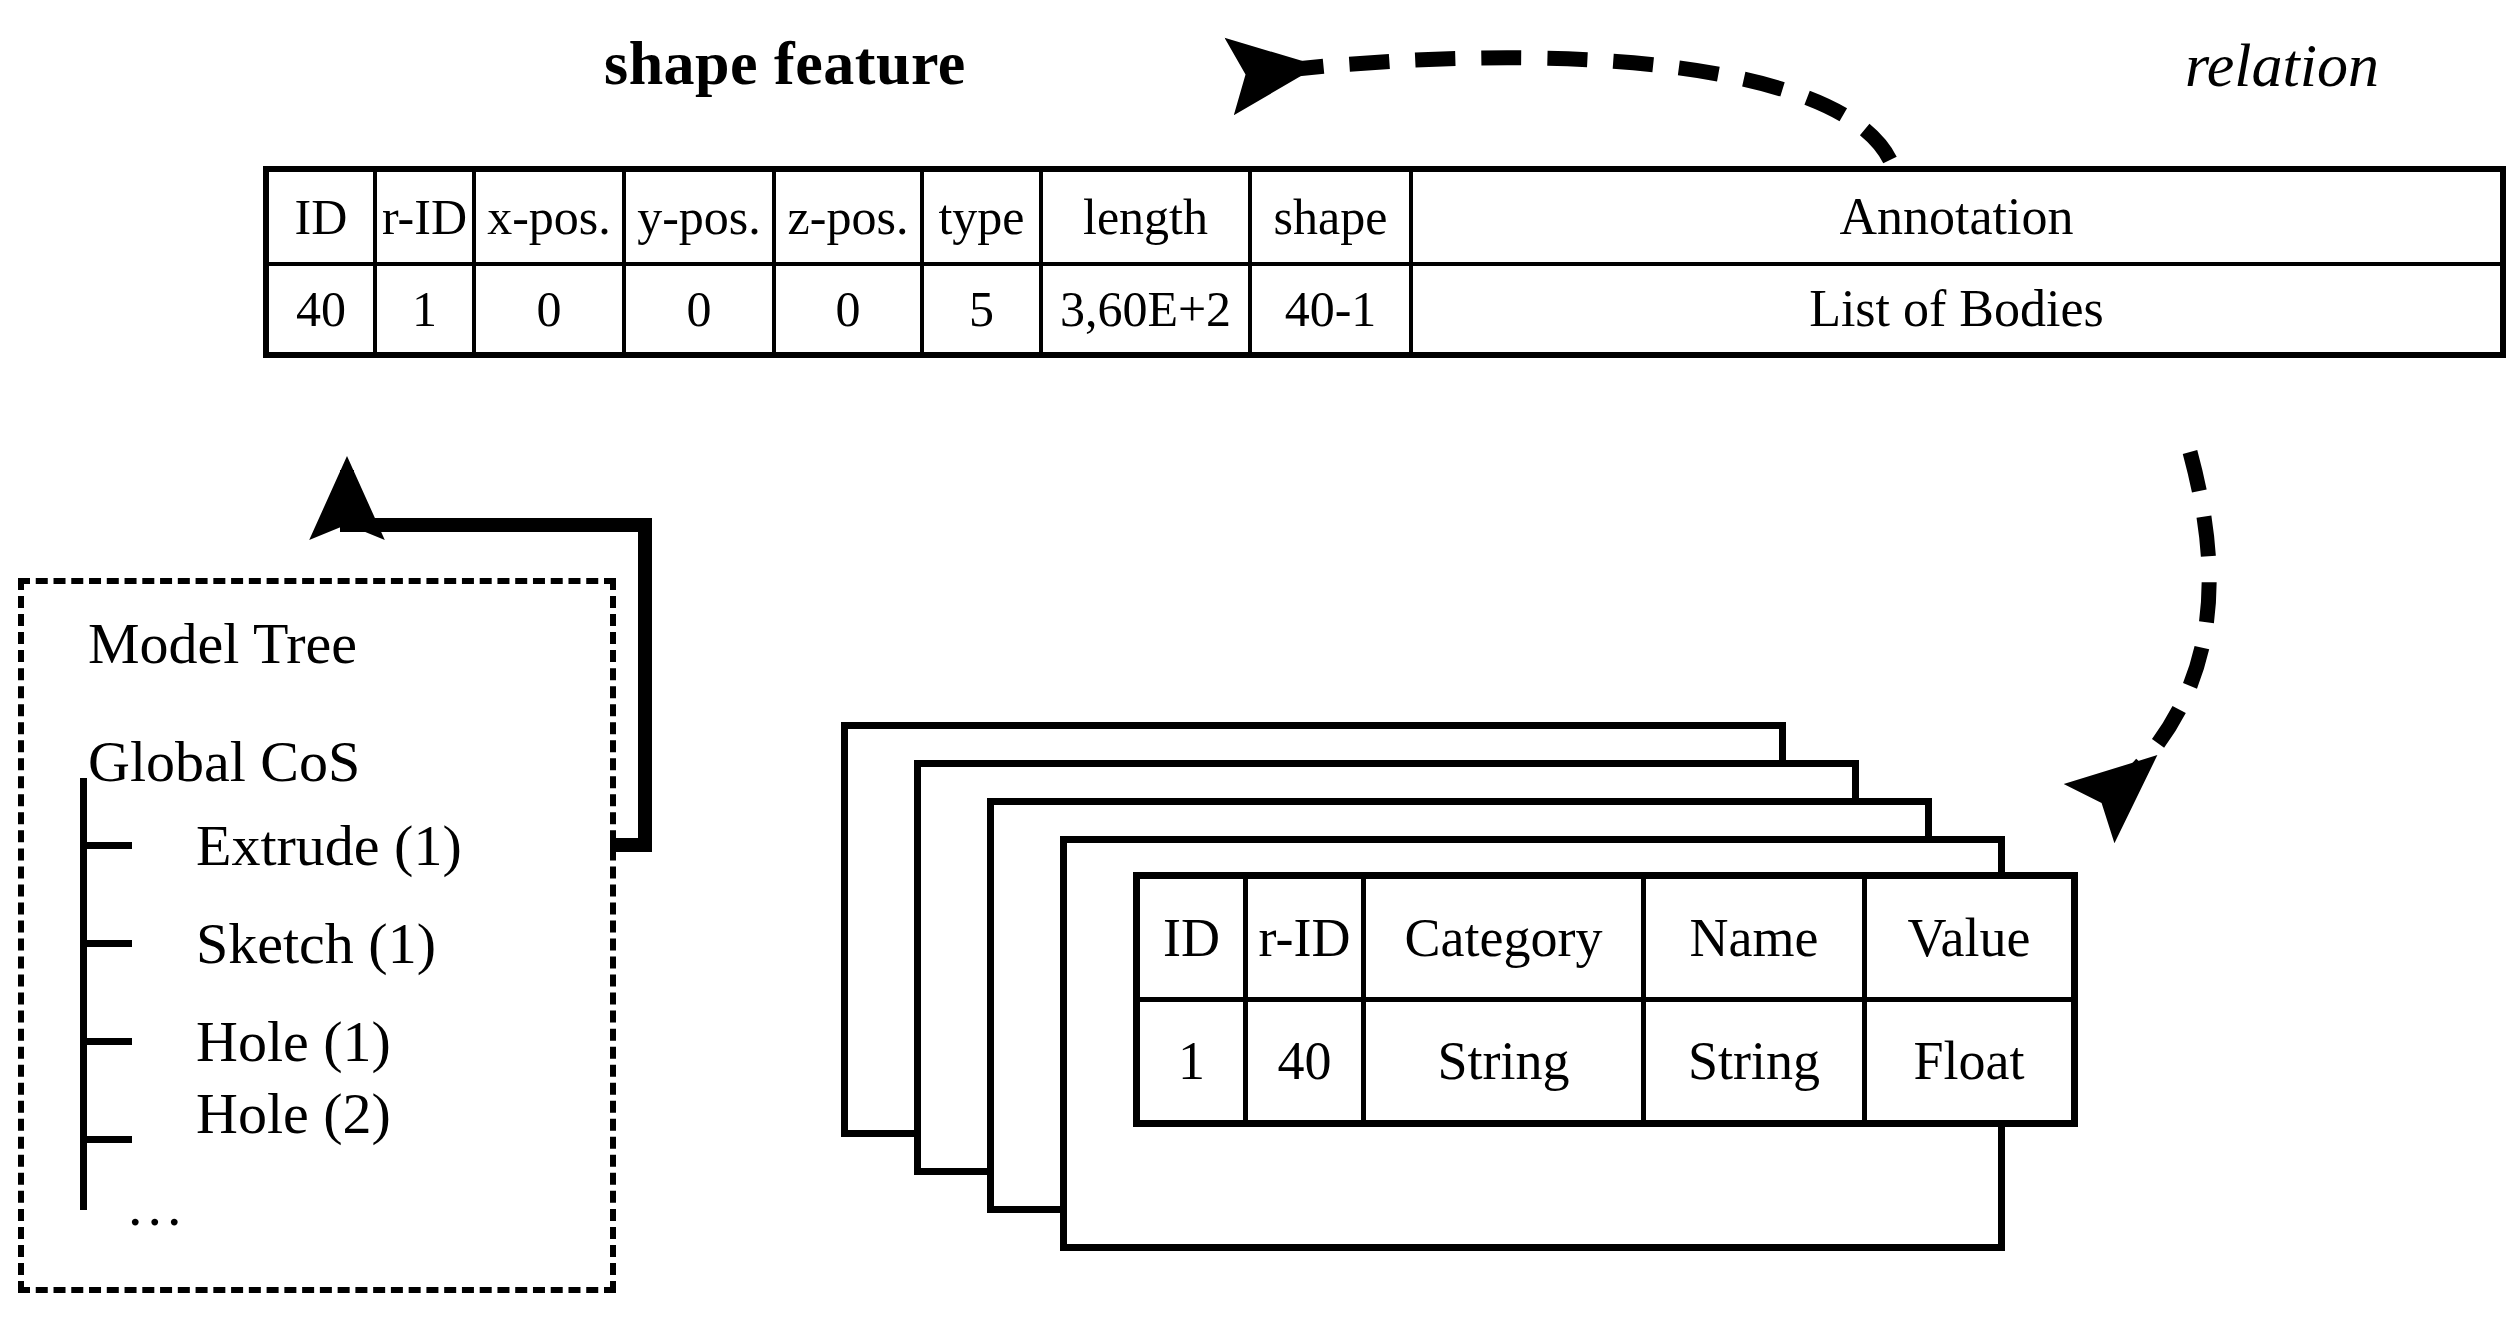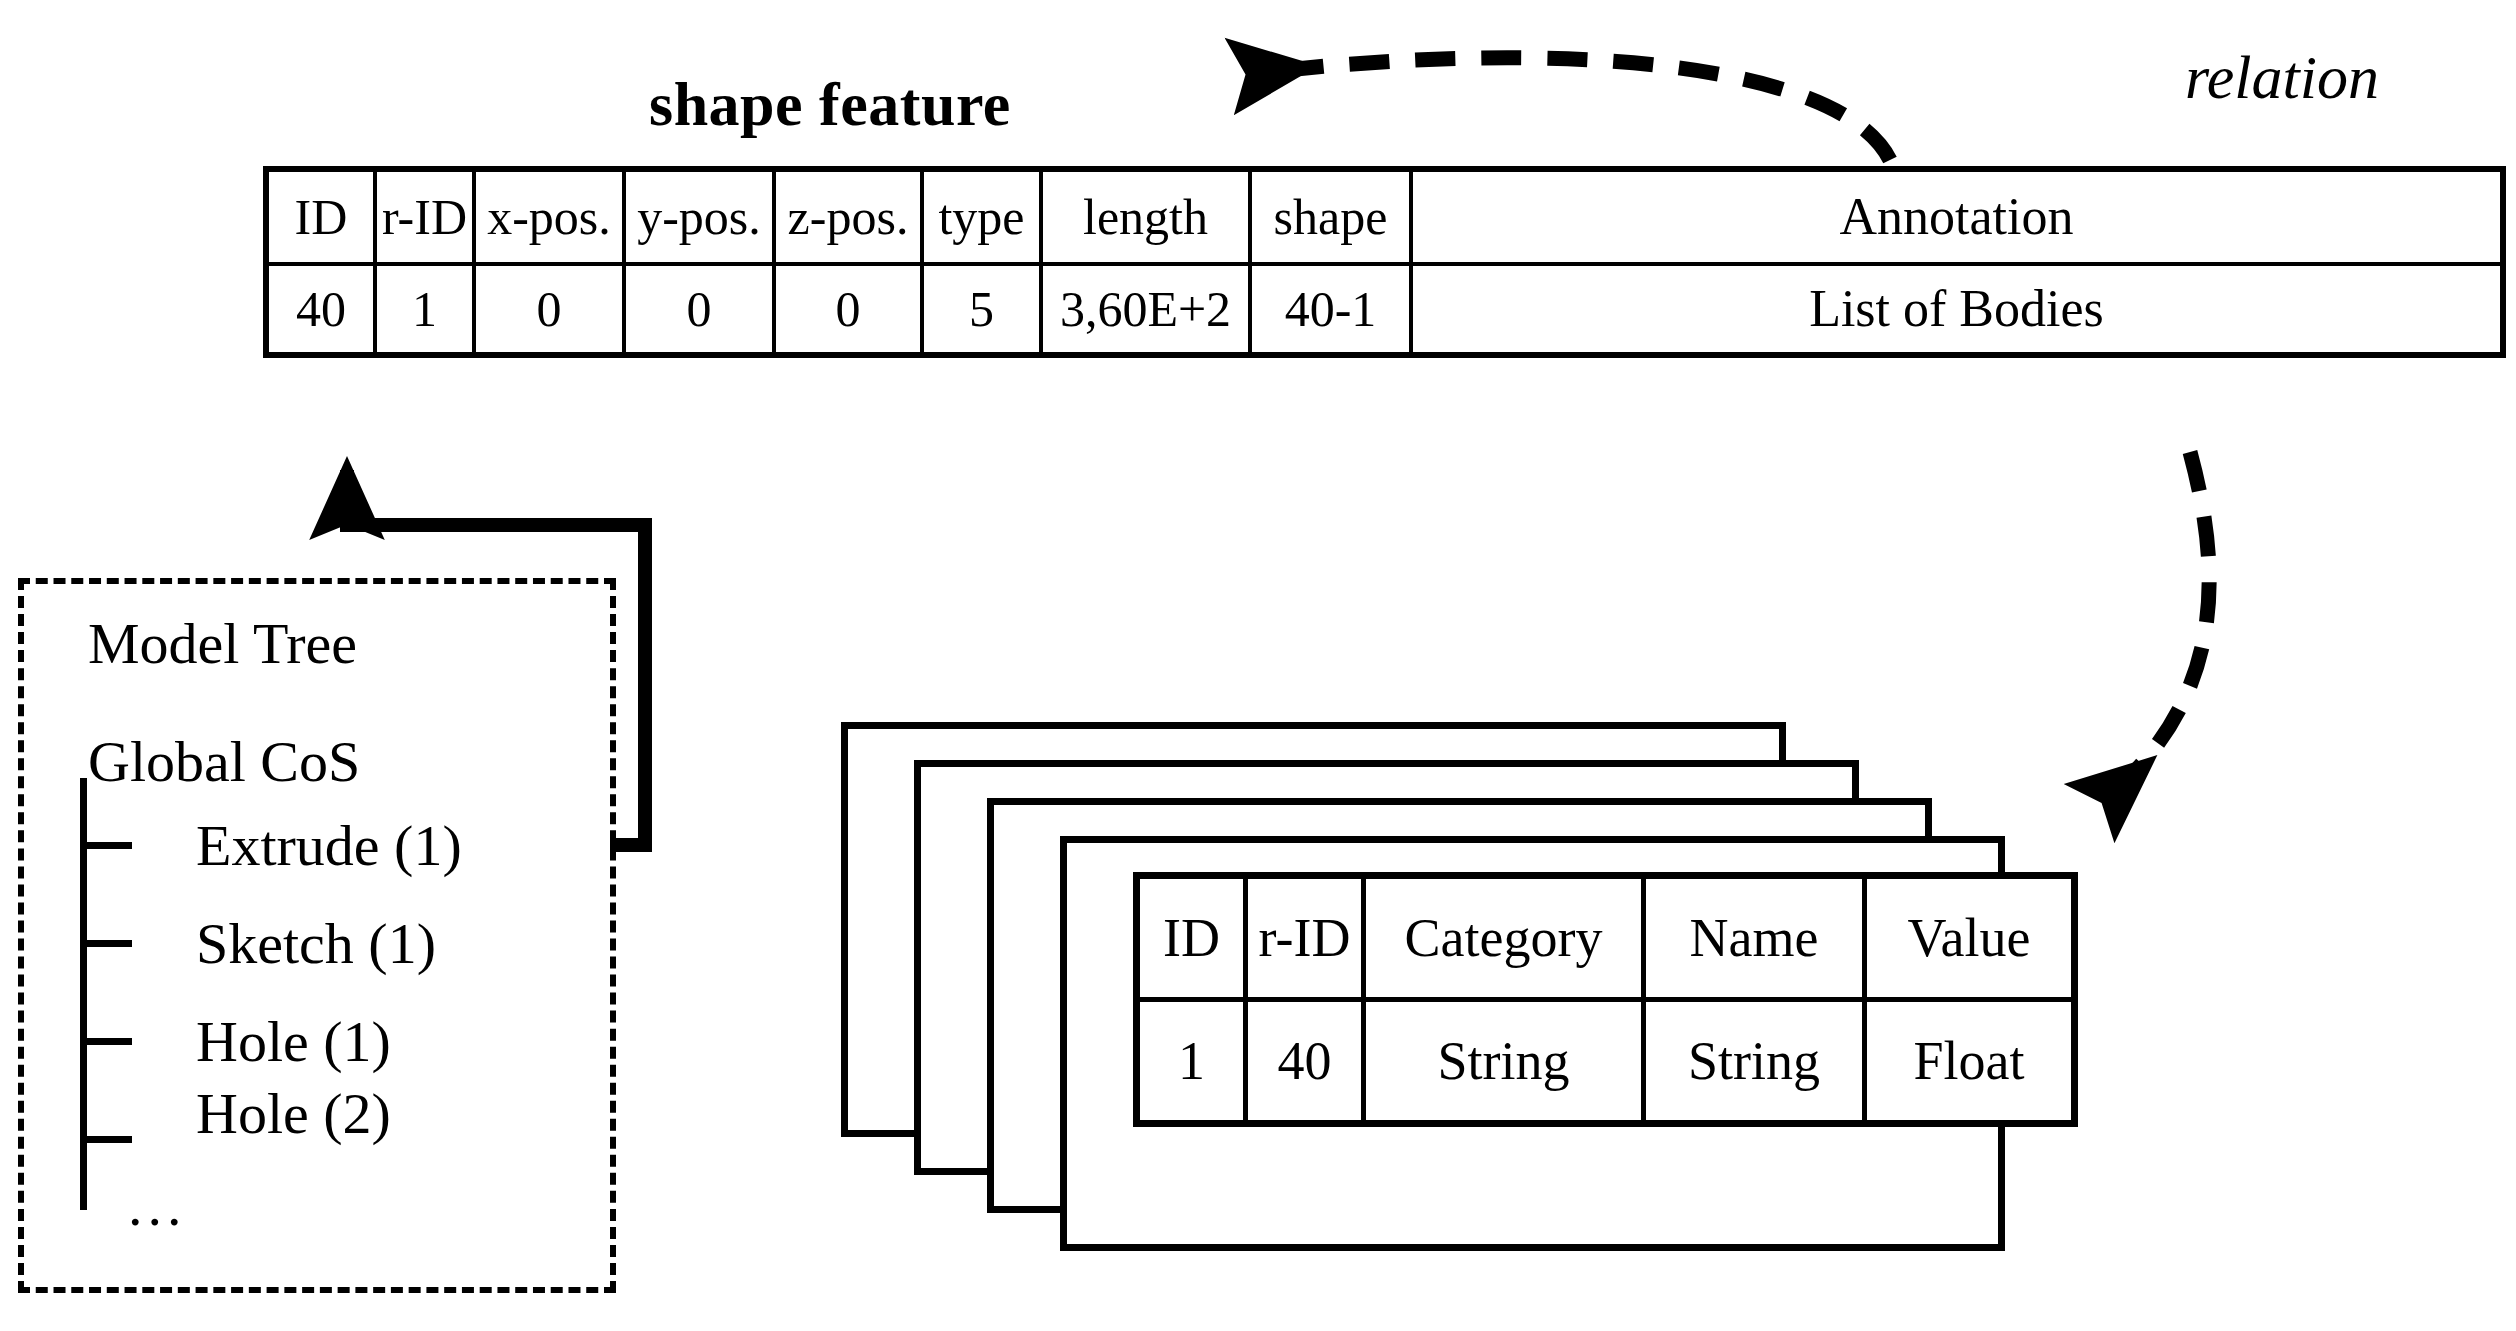--- a/index.html
+++ b/index.html
@@ -17,31 +17,30 @@
     height: 1331px;
     background: #ffffff;
     overflow: hidden;
   }
 
   
   .abs { position: absolute; }
 
   
   #shape-feature-label {
-    left: 649px;
+    left: 604px;
     top: 28px;
     font-size: 62px;
     font-weight: bold;
     letter-spacing: 0.5px;
     white-space: nowrap;
-    margin-top: 41px;
   }
   #relation-label {
     left: 2185px;
-    top: 42px;
+    top: 30px;
     font-size: 62px;
     font-style: italic;
     white-space: nowrap;
   }
 
   
   #relation-table {
     left: 263px;
     top: 166px;
     width: 2243px;

